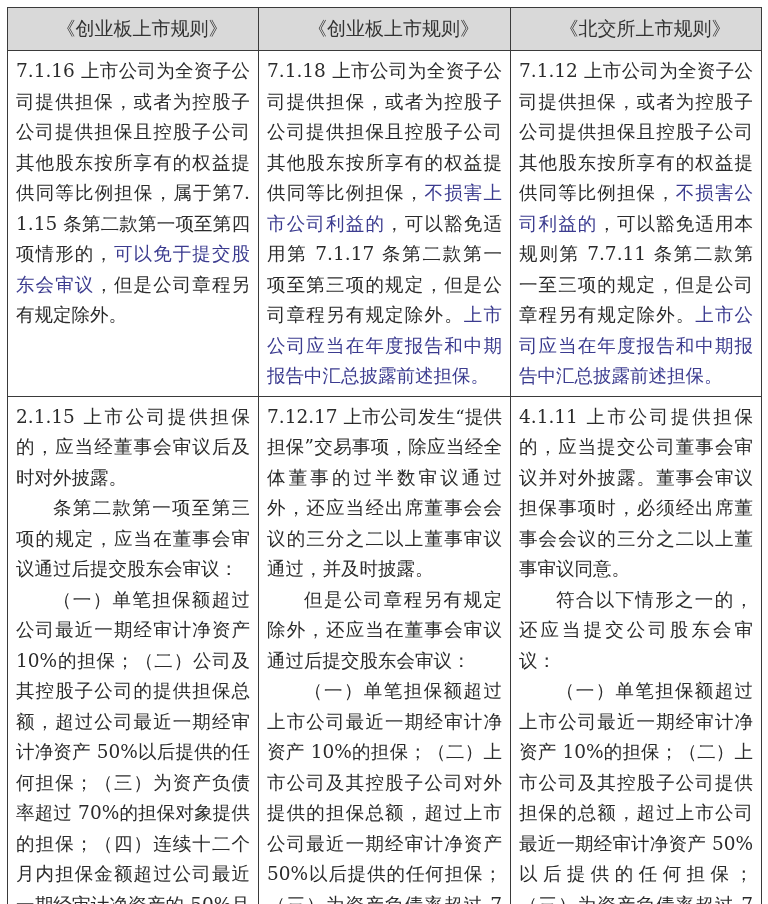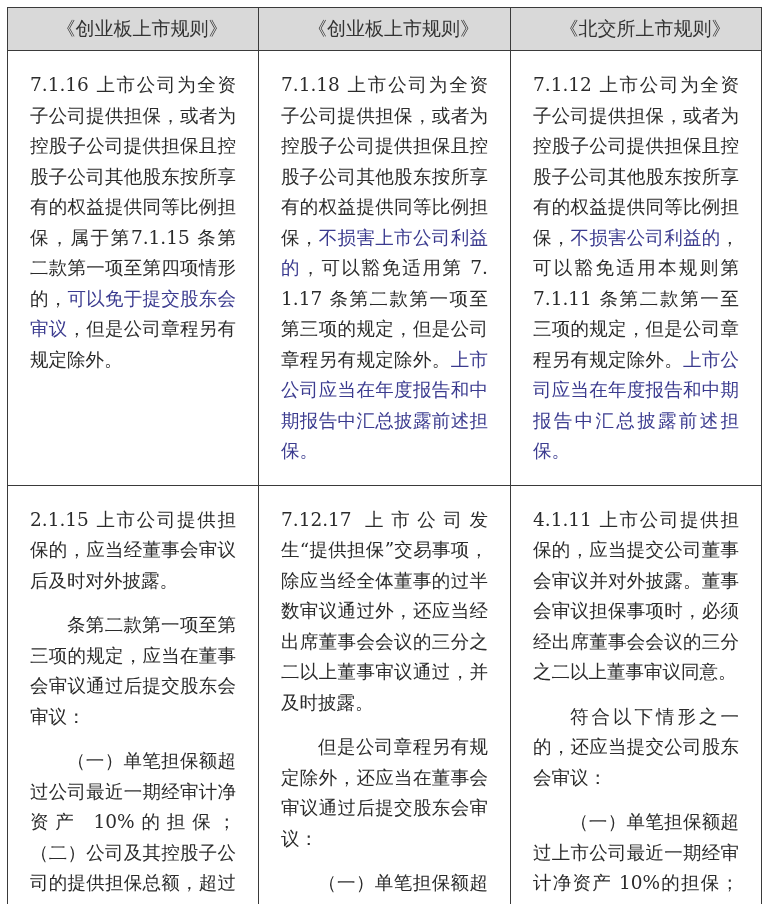--- a/index.html
+++ b/index.html
@@ -6,21 +6,21 @@
   body { width:768px; height:904px; position:relative; overflow:hidden;
          font-family:"DejaVu Serif","Liberation Serif",serif; color:#2b2b2b; }
   table.cmp { position:absolute; left:7px; top:7px; width:754px; border-collapse:collapse; table-layout:fixed; }
   table.cmp th, table.cmp td { border:1.5px solid #3a3a3a; vertical-align:top; }
   table.cmp th { background:#d9d9d9; height:40px; font-weight:normal; font-size:19px; text-align:center; vertical-align:middle; color:#333;padding-left:19px; }
   table.cmp td { padding:5px 8px 4px 8px; font-size:18.5px; line-height:30.5px; text-align:justify; word-break:break-all; }
   table.cmp tr.r1 td { height:303px; }
   table.cmp tr.r2 td { height:526px; }
   .hl { color:#3b3b8f; }
   .indent { text-indent:2em; display:block; }
-  p { margin:14px; }
+  p { margin:0; }
 </style>
 </head>
 <body>
 
 <table class="cmp">
   <colgroup>
       <col style="width:251px">
       <col style="width:252px">
       <col style="width:251px">
     </colgroup>
@@ -33,21 +33,21 @@
   </thead>
   <tbody>
     <tr class="r1">
       <td>
         <p><span>7.1.16 上市公司为全资子公司提供担保，或者为控股子公司提供担保且控股子公司其他股东按所享有的权益提供同等比例担保，属于第7.1.15 条第二款第一项至第四项情形的，</span><span class="hl">可以免于提交股东会审议</span><span>，但是公司章程另有规定除外。</span></p>
       </td>
       <td>
         <p><span>7.1.18 上市公司为全资子公司提供担保，或者为控股子公司提供担保且控股子公司其他股东按所享有的权益提供同等比例担保，</span><span class="hl">不损害上市公司利益的</span><span>，可以豁免适用第 7.1.17 条第二款第一项至第三项的规定，但是公司章程另有规定除外。</span><span class="hl">上市公司应当在年度报告和中期报告中汇总披露前述担保。</span></p>
       </td>
       <td>
-        <p><span>7.1.12 上市公司为全资子公司提供担保，或者为控股子公司提供担保且控股子公司其他股东按所享有的权益提供同等比例担保，</span><span class="hl">不损害公司利益的</span><span>，可以豁免适用本规则第 7.1.11 条第二款第一至三项的规定，但是公司章程另有规定除外。</span><span class="hl">上市公司应当在年度报告和中期报告中汇总披露前述担保。</span></p>
+        <p><span>7.1.12 上市公司为全资子公司提供担保，或者为控股子公司提供担保且控股子公司其他股东按所享有的权益提供同等比例担保，</span><span class="hl">不损害公司利益的</span><span>，可以豁免适用本规则第 7.7.11 条第二款第一至三项的规定，但是公司章程另有规定除外。</span><span class="hl">上市公司应当在年度报告和中期报告中汇总披露前述担保。</span></p>
       </td>
     </tr>
     <tr class="r2">
       <td>
         <p>2.1.15 上市公司提供担保的，应当经董事会审议后及时对外披露。</p>
         <p class="indent">条第二款第一项至第三项的规定，应当在董事会审议通过后提交股东会审议：</p>
         <p class="indent">（一）单笔担保额超过公司最近一期经审计净资产 10%的担保；（二）公司及其控股子公司的提供担保总额，超过公司最近一期经审计净资产 50%以后提供的任何担保；（三）为资产负债率超过 70%的担保对象提供的担保；（四）连续十二个月内担保金额超过公司最近一期经审计净资产的 50%且绝对金额超过 5000 万元……</p>
       </td>
       <td>
         <p>7.12.17 上市公司发生“提供担保”交易事项，除应当经全体董事的过半数审议通过外，还应当经出席董事会会议的三分之二以上董事审议通过，并及时披露。</p>

